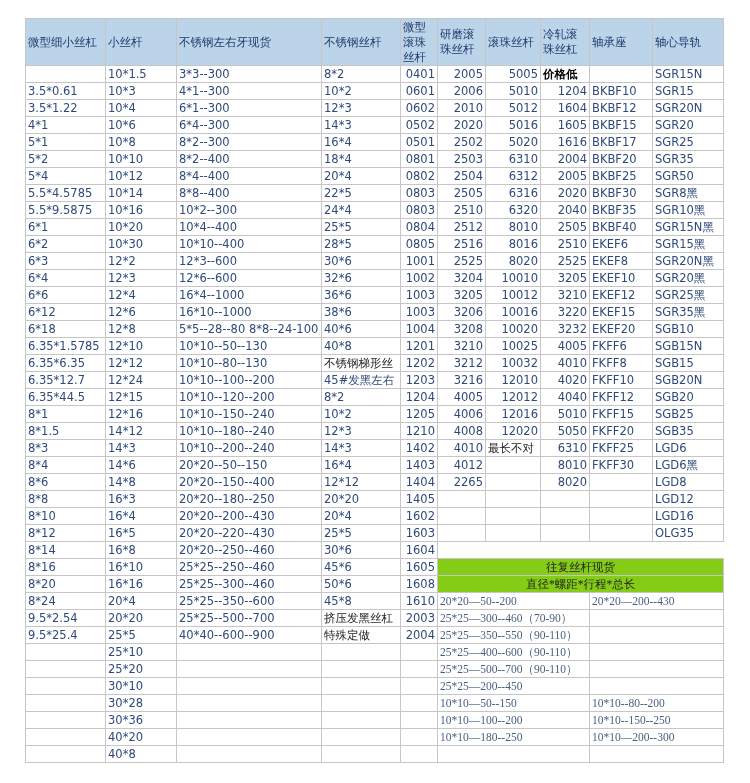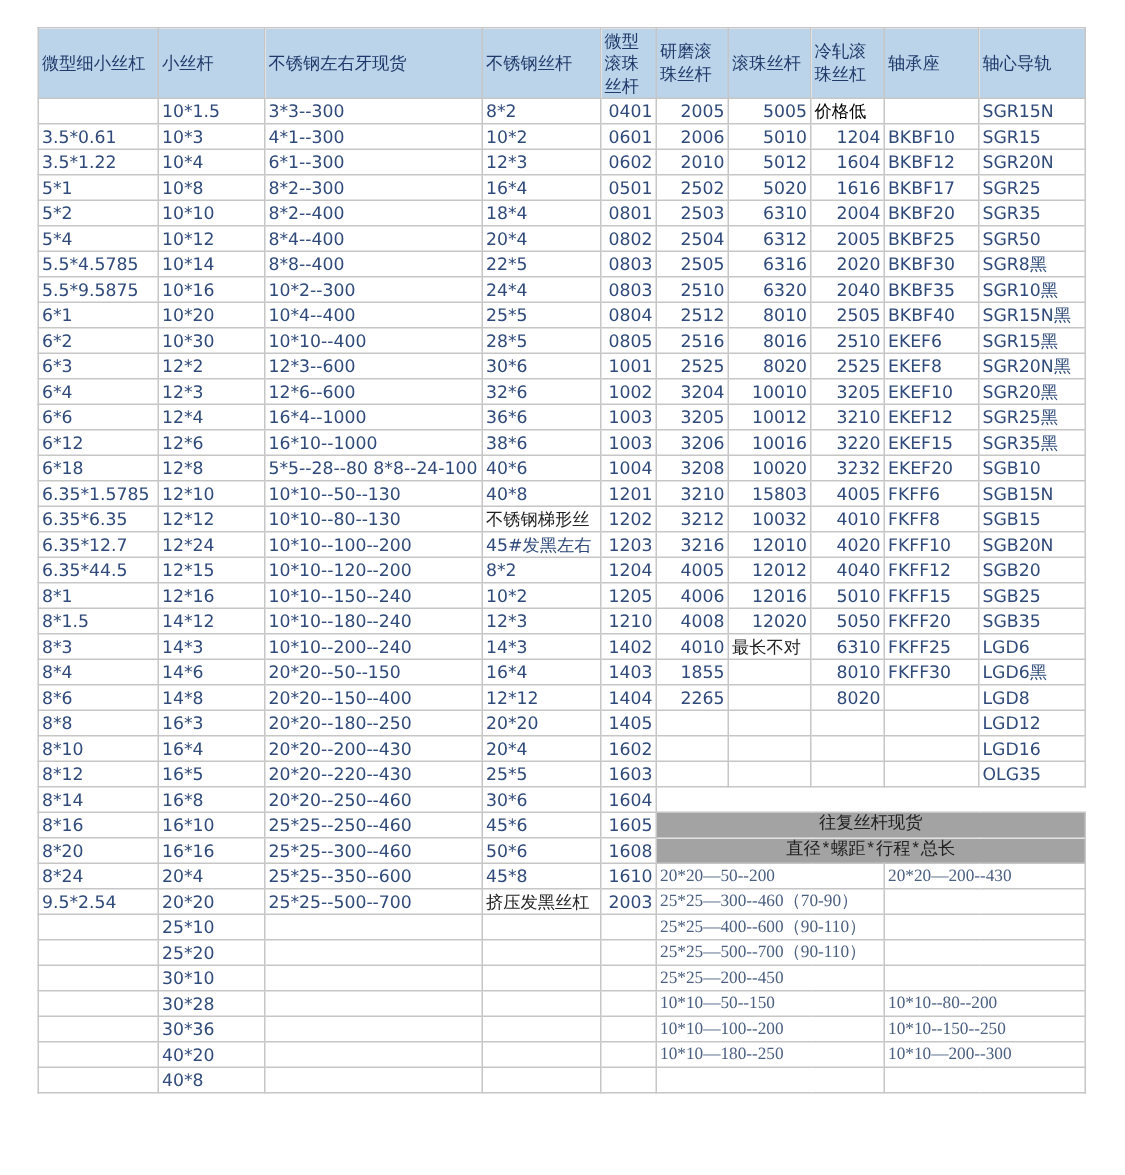--- a/index.html
+++ b/index.html
@@ -2,22 +2,22 @@
 <html><head>
 <meta charset="utf-8">
 <style>
   html,body{margin:0;padding:0;background:#fff;}
   body{width:750px;height:783px;position:relative;overflow:hidden;font-family:"DejaVu Sans","Liberation Sans",sans-serif;}
   #sheet{position:absolute;left:25px;top:18px;border-collapse:collapse;table-layout:fixed;font-size:11.5px;color:#2f4a7a;}
   #sheet td,#sheet th{border:1px solid #c6c6c6;padding:0 2px;height:16px;line-height:16px;white-space:nowrap;overflow:hidden;}
   #sheet th{background:#bcd4ea;color:#1f3a6a;font-weight:normal;text-align:left;vertical-align:middle;line-height:15px;white-space:normal;height:46px;}
   #sheet td.num{text-align:right;}
   #sheet td.cn{color:#222;}
-  #sheet td.bold{font-weight:normal;color:#000;}
-  #sheet td.blue{background:#a3a3a3;text-align:center;color:#222;font-family:Liberation Mono, monospace;}
+  #sheet td.bold{font-weight:bold;color:#000;}
+  #sheet td.blue{background:#84cc16;text-align:center;color:#222;font-family:Liberation Serif, serif;}
   #sheet td.serif{font-family:"Liberation Serif","DejaVu Serif",serif;color:#4a5f80;}
 </style>
 </head>
 <body>
 
 <table id="sheet">
   <colgroup>
     <col style="width:80px">
       <col style="width:71px">
       <col style="width:145px">
@@ -74,20 +74,32 @@
         <td>6*1--300</td>
         <td>12*3</td>
         <td class="num">0602</td>
         <td class="num">2010</td>
         <td class="num">5012</td>
         <td class="num">1604</td>
         <td>BKBF12</td>
         <td>SGR20N</td>
       </tr>
       <tr>
+        <td>4*1</td>
+        <td>10*6</td>
+        <td>6*4--300</td>
+        <td>14*3</td>
+        <td class="num">0502</td>
+        <td class="num">2020</td>
+        <td class="num">5016</td>
+        <td class="num">1605</td>
+        <td>BKBF15</td>
+        <td>SGR20</td>
+      </tr>
+      <tr>
         <td>5*1</td>
         <td>10*8</td>
         <td>8*2--300</td>
         <td>16*4</td>
         <td class="num">0501</td>
         <td class="num">2502</td>
         <td class="num">5020</td>
         <td class="num">1616</td>
         <td>BKBF17</td>
         <td>SGR25</td>
@@ -224,21 +236,21 @@
         <td>EKEF20</td>
         <td>SGB10</td>
       </tr>
       <tr>
         <td>6.35*1.5785</td>
         <td>12*10</td>
         <td>10*10--50--130</td>
         <td>40*8</td>
         <td class="num">1201</td>
         <td class="num">3210</td>
-        <td class="num">15803</td>
+        <td class="num">10025</td>
         <td class="num">4005</td>
         <td>FKFF6</td>
         <td>SGB15N</td>
       </tr>
       <tr>
         <td>6.35*6.35</td>
         <td>12*12</td>
         <td>10*10--80--130</td>
         <td class="cn">不锈钢梯形丝</td>
         <td class="num">1202</td>
@@ -307,21 +319,21 @@
         <td class="num">6310</td>
         <td>FKFF25</td>
         <td>LGD6</td>
       </tr>
       <tr>
         <td>8*4</td>
         <td>14*6</td>
         <td>20*20--50--150</td>
         <td>16*4</td>
         <td class="num">1403</td>
-        <td class="num">1855</td>
+        <td class="num">4012</td>
         <td></td>
         <td class="num">8010</td>
         <td>FKFF30</td>
         <td>LGD6黑</td>
       </tr>
       <tr>
         <td>8*6</td>
         <td>14*8</td>
         <td>20*20--150--400</td>
         <td>12*12</td>
@@ -404,20 +416,29 @@
       <tr>
         <td>9.5*2.54</td>
         <td>20*20</td>
         <td>25*25--500--700</td>
         <td class="cn">挤压发黑丝杠</td>
         <td class="num">2003</td>
         <td colspan="3" class="serif">25*25—300--460（70-90）</td>
         <td colspan="2" class="serif"></td>
       </tr>
       <tr>
+        <td>9.5*25.4</td>
+        <td>25*5</td>
+        <td>40*40--600--900</td>
+        <td class="cn">特殊定做</td>
+        <td class="num">2004</td>
+        <td colspan="3" class="serif">25*25—350--550（90-110）</td>
+        <td colspan="2" class="serif"></td>
+      </tr>
+      <tr>
         <td></td>
         <td>25*10</td>
         <td></td>
         <td></td>
         <td></td>
         <td colspan="3" class="serif">25*25—400--600（90-110）</td>
         <td colspan="2" class="serif"></td>
       </tr>
       <tr>
         <td></td>

